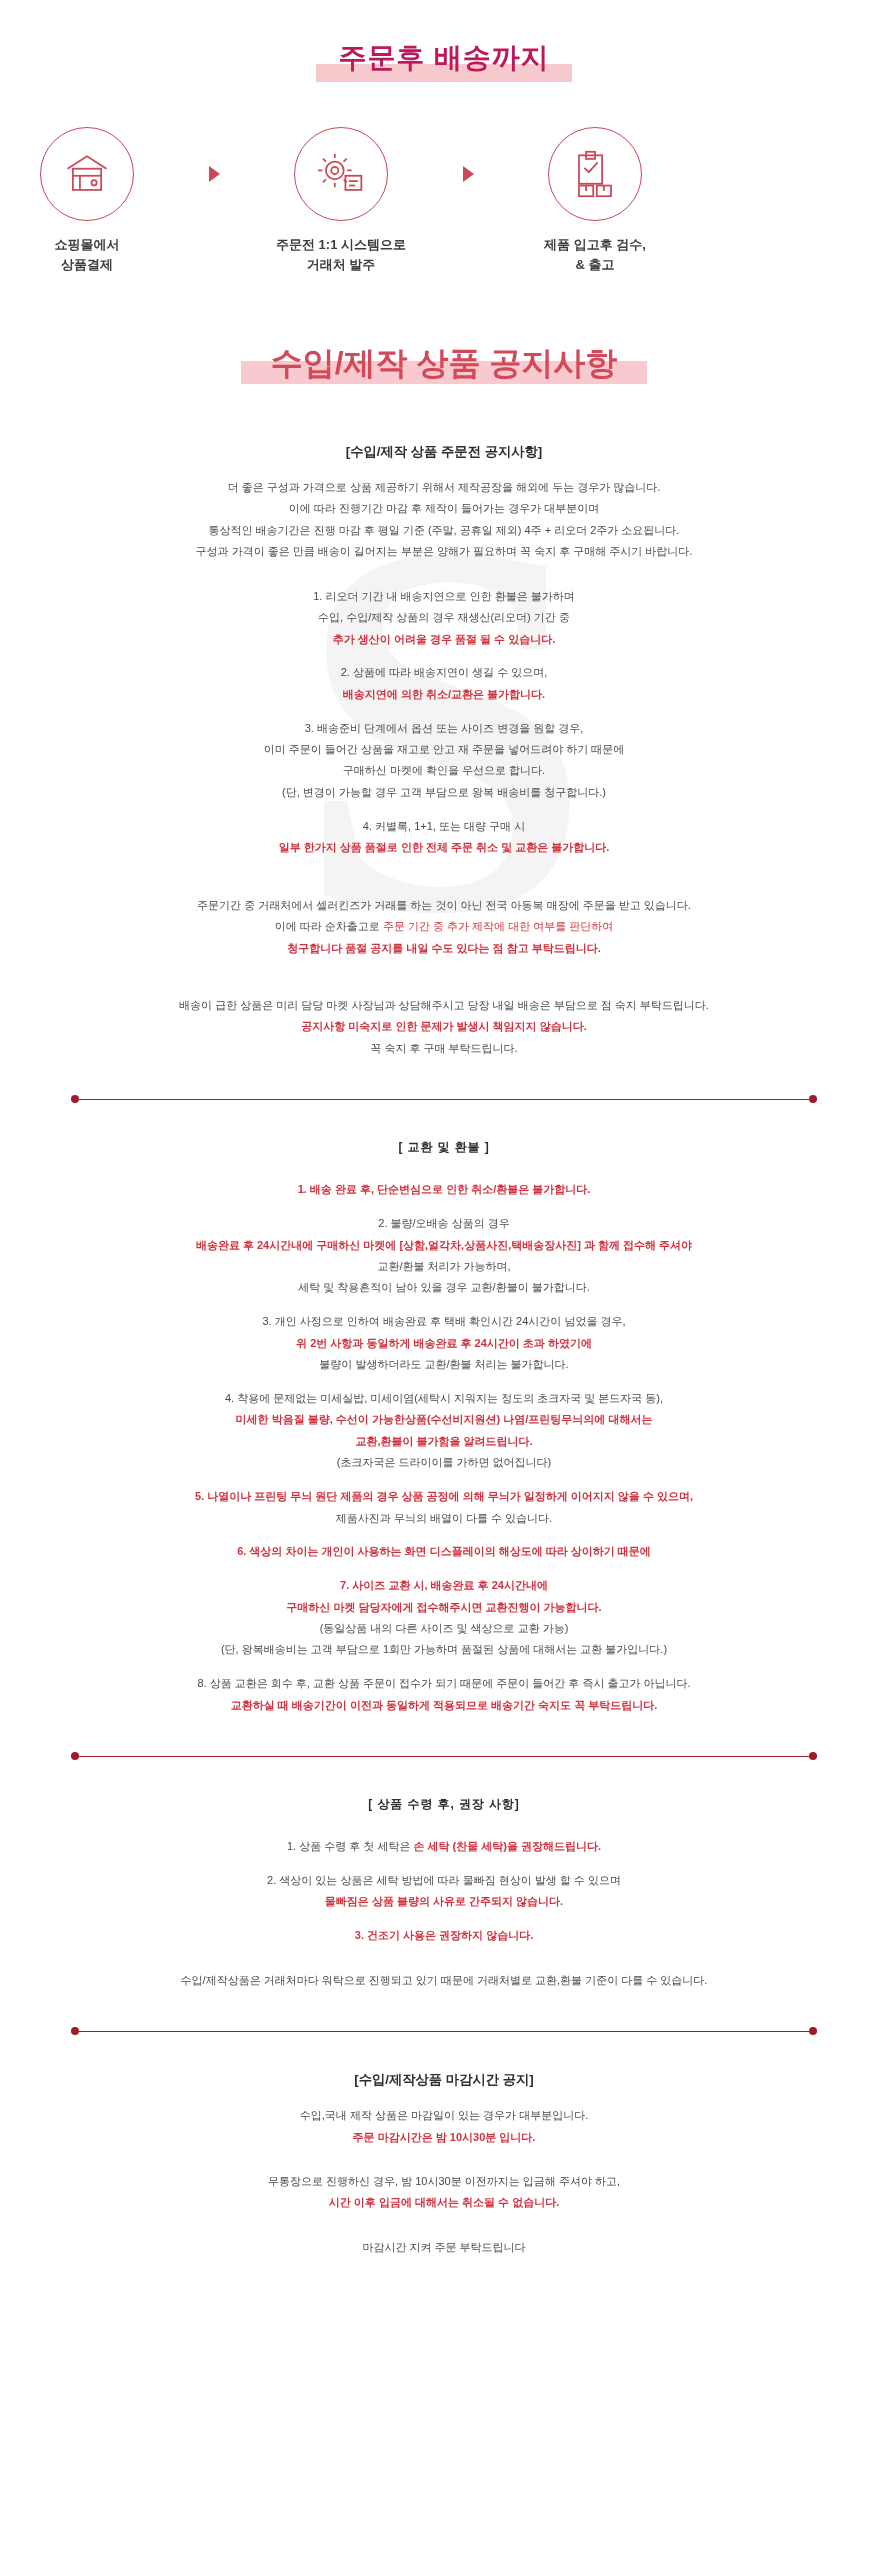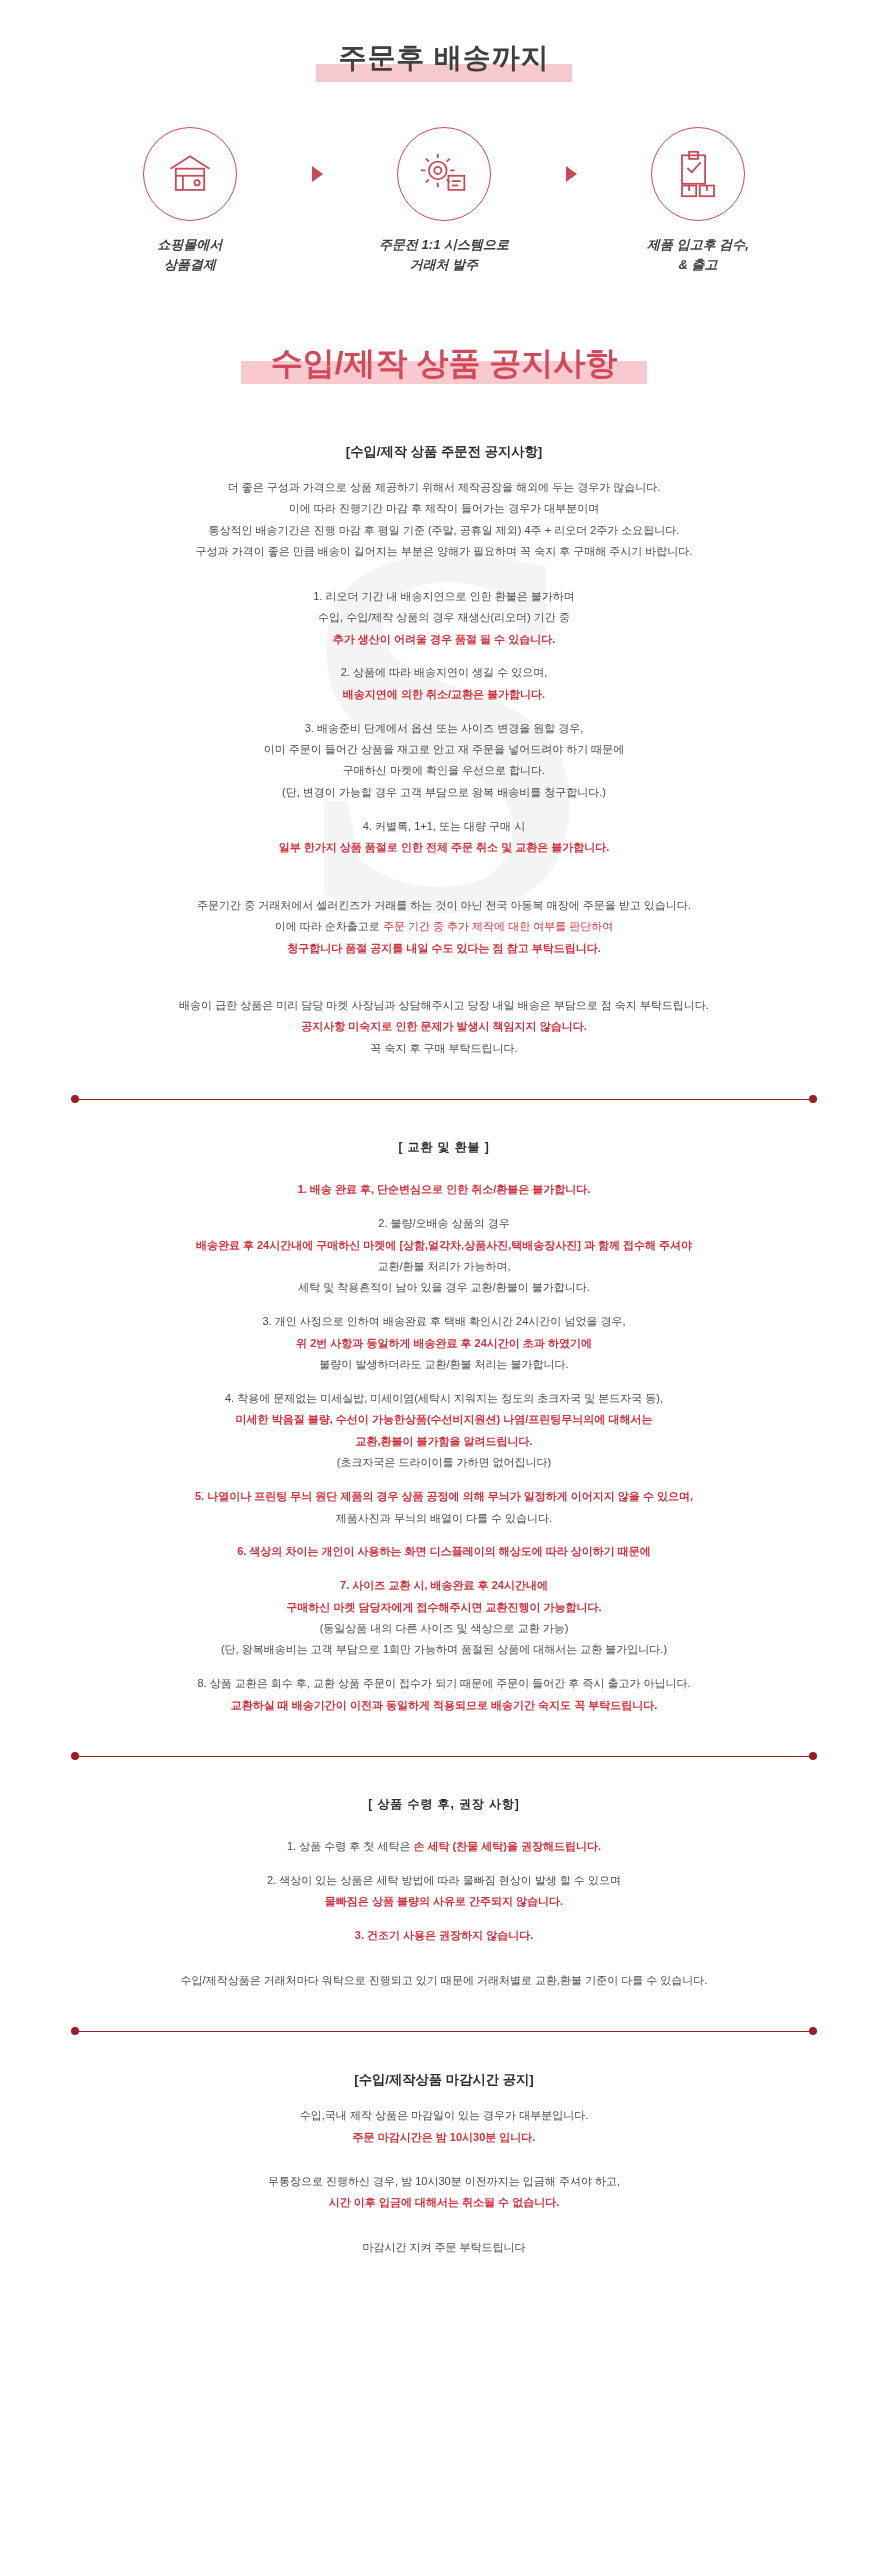--- a/index.html
+++ b/index.html
@@ -39,30 +39,29 @@
     height: 18px;
     background: #f6c9cd;
     z-index: 0;
   }
   .title-ribbon .txt {
     position: relative;
     z-index: 1;
     font-size: 28px;
     font-weight: bold;
     letter-spacing: 0.9px;
-    color: #404040;
+    color: #be185d;
   }
 
   .flow {
     margin-top: 41px;
     display: flex;
     align-items: flex-start;
-    justify-content: center;
+    justify-content: flex-start;
     gap: 16px;
-    font-style: italic;
   }
   .flow-step {
     width: 174px;
     text-align: center;
   }
   .circle {
     width: 92px;
     height: 92px;
     border: 1.8px solid #c94a56;
     border-radius: 50%;

